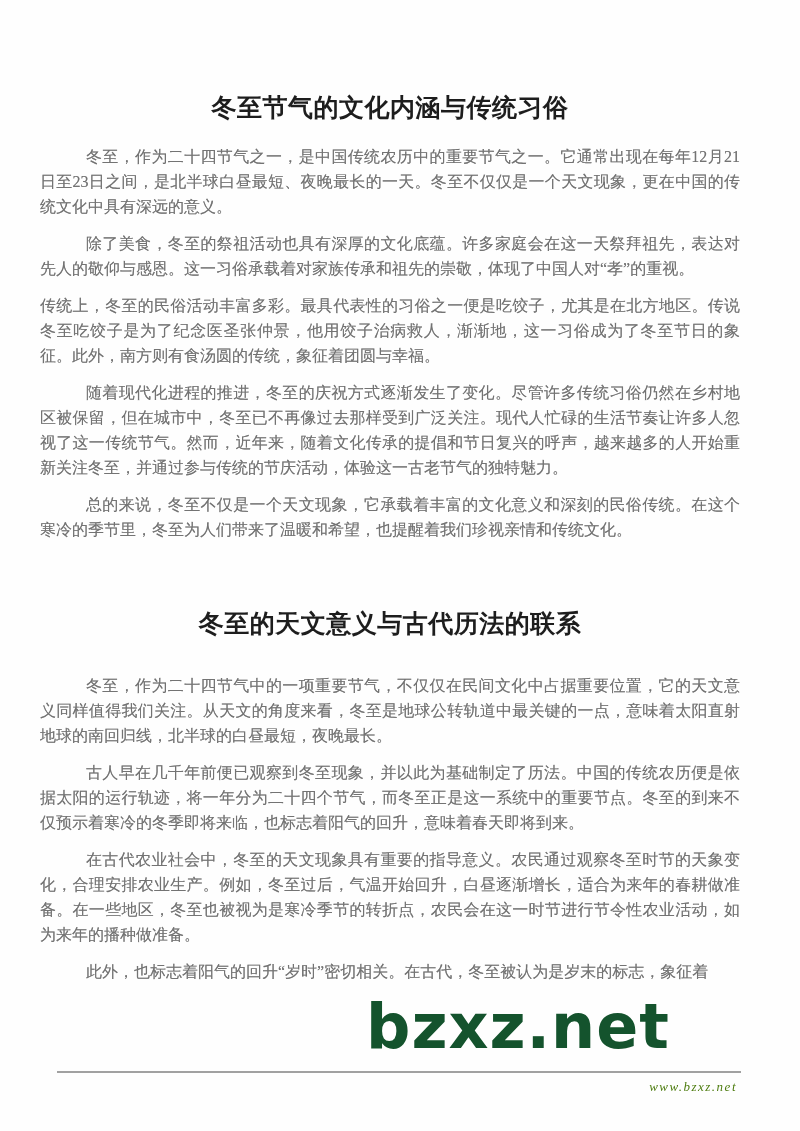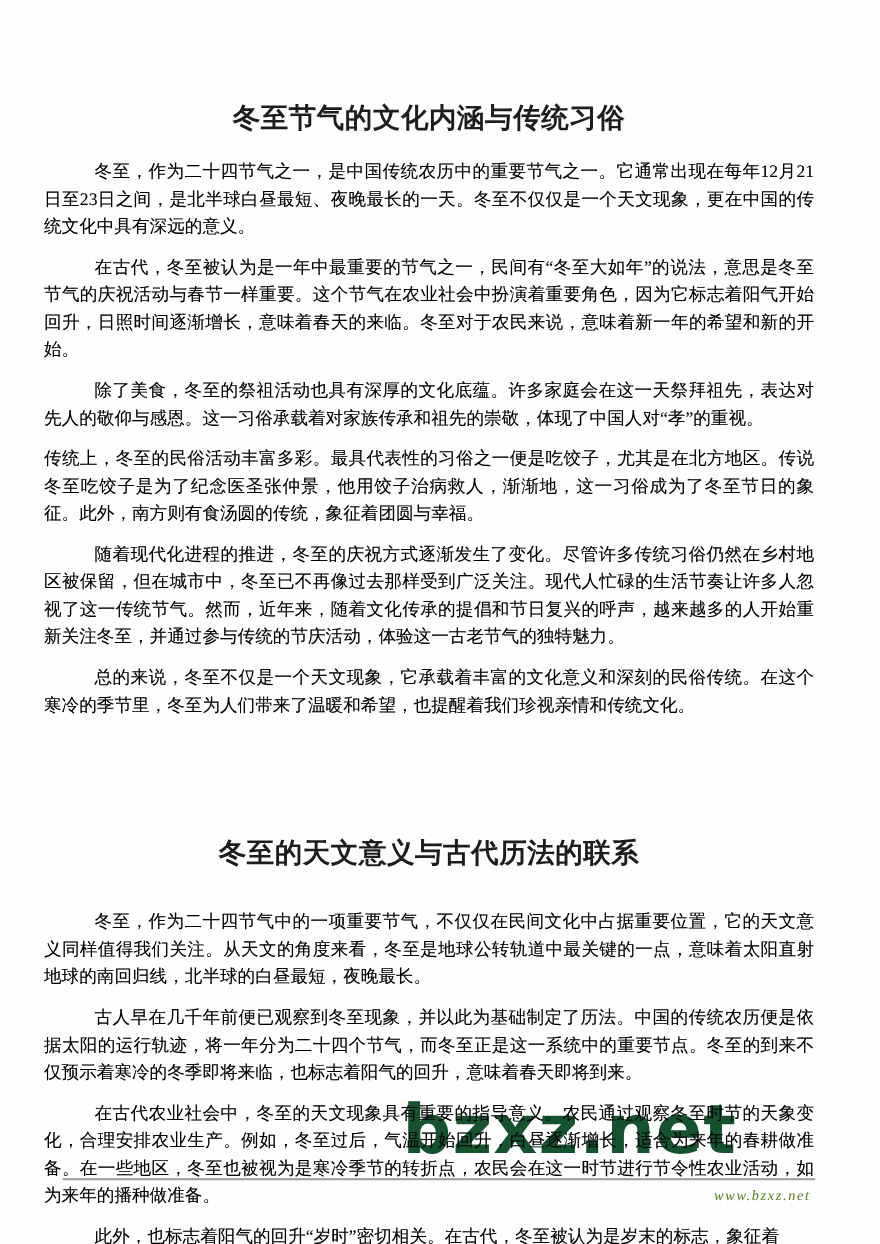--- a/index.html
+++ b/index.html
@@ -30,27 +30,27 @@
     text-align: center;
     font-family: "Liberation Sans", sans-serif;
     font-weight: 700;
     font-size: 25px;
     line-height: 34px;
     color: #1d1d1d;
     letter-spacing: 0.5px;
   }
   .doc-title.second {
     padding-top: 0;
-    margin-top: 105px;
+    margin-top: 64px;
   }
   .para {
     margin: 0 0 12px 0;
     font-size: 16px;
     line-height: 25px;
-    color: #000000;
+    color: #737373;
     text-align: justify;
     text-indent: 46px;
     text-shadow: 0 0 0.5px rgba(70,70,70,0.45);
   }
   .para.first-after-title { margin-top: 20px; }
   .para.first-after-title2 { margin-top: 33px; }
   .para.no-indent { text-indent: 0; }
   .para.truncated {
     max-height: 22px;
     overflow: hidden;
@@ -94,21 +94,20 @@
 
 <div class="page">
 
   <div class="watermark">bzxz.net</div>
 
   <div class="content">
 
     <h1 class="doc-title">冬至节气的文化内涵与传统习俗</h1>
 
     <p class="para first-after-title">冬至，作为二十四节气之一，是中国传统农历中的重要节气之一。它通常出现在每年12月21日至23日之间，是北半球白昼最短、夜晚最长的一天。冬至不仅仅是一个天文现象，更在中国的传统文化中具有深远的意义。</p>
-    <p class="para">在古代，冬至被认为是一年中最重要的节气之一，民间有“冬至大如年”的说法，意思是冬至节气的庆祝活动与春节一样重要。这个节气在农业社会中扮演着重要角色，因为它标志着阳气开始回升，日照时间逐渐增长，意味着春天的来临。冬至对于农民来说，意味着新一年的希望和新的开始。</p>
     <p class="para">除了美食，冬至的祭祖活动也具有深厚的文化底蕴。许多家庭会在这一天祭拜祖先，表达对先人的敬仰与感恩。这一习俗承载着对家族传承和祖先的崇敬，体现了中国人对“孝”的重视。</p>
     <p class="para no-indent">传统上，冬至的民俗活动丰富多彩。最具代表性的习俗之一便是吃饺子，尤其是在北方地区。传说冬至吃饺子是为了纪念医圣张仲景，他用饺子治病救人，渐渐地，这一习俗成为了冬至节日的象征。此外，南方则有食汤圆的传统，象征着团圆与幸福。</p>
     <p class="para">随着现代化进程的推进，冬至的庆祝方式逐渐发生了变化。尽管许多传统习俗仍然在乡村地区被保留，但在城市中，冬至已不再像过去那样受到广泛关注。现代人忙碌的生活节奏让许多人忽视了这一传统节气。然而，近年来，随着文化传承的提倡和节日复兴的呼声，越来越多的人开始重新关注冬至，并通过参与传统的节庆活动，体验这一古老节气的独特魅力。</p>
     <p class="para">总的来说，冬至不仅是一个天文现象，它承载着丰富的文化意义和深刻的民俗传统。在这个寒冷的季节里，冬至为人们带来了温暖和希望，也提醒着我们珍视亲情和传统文化。</p>
 
     <h1 class="doc-title second">冬至的天文意义与古代历法的联系</h1>
 
     <p class="para first-after-title2">冬至，作为二十四节气中的一项重要节气，不仅仅在民间文化中占据重要位置，它的天文意义同样值得我们关注。从天文的角度来看，冬至是地球公转轨道中最关键的一点，意味着太阳直射地球的南回归线，北半球的白昼最短，夜晚最长。</p>
     <p class="para">古人早在几千年前便已观察到冬至现象，并以此为基础制定了历法。中国的传统农历便是依据太阳的运行轨迹，将一年分为二十四个节气，而冬至正是这一系统中的重要节点。冬至的到来不仅预示着寒冷的冬季即将来临，也标志着阳气的回升，意味着春天即将到来。</p>
     <p class="para">在古代农业社会中，冬至的天文现象具有重要的指导意义。农民通过观察冬至时节的天象变化，合理安排农业生产。例如，冬至过后，气温开始回升，白昼逐渐增长，适合为来年的春耕做准备。在一些地区，冬至也被视为是寒冷季节的转折点，农民会在这一时节进行节令性农业活动，如为来年的播种做准备。</p>

